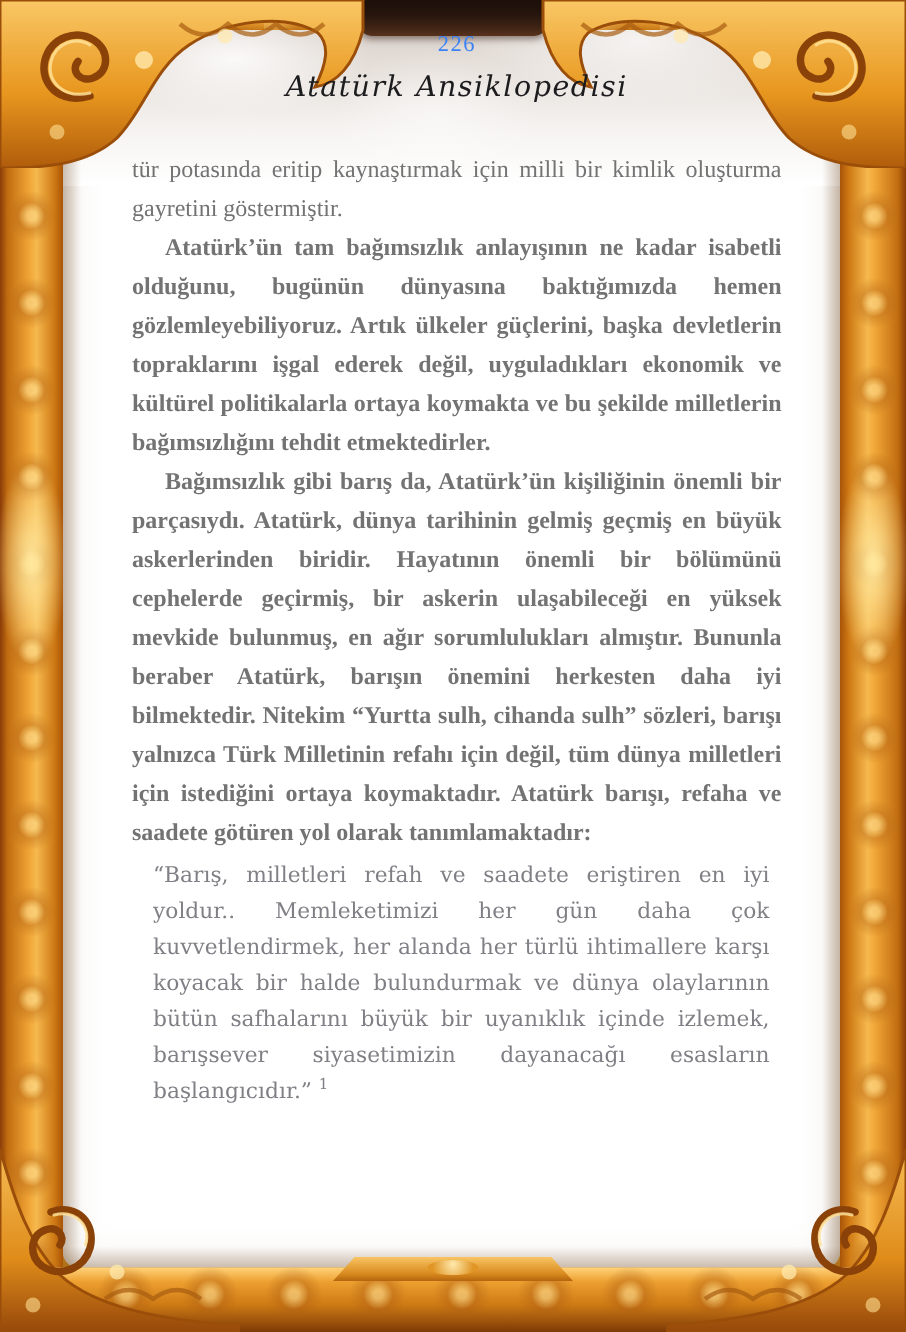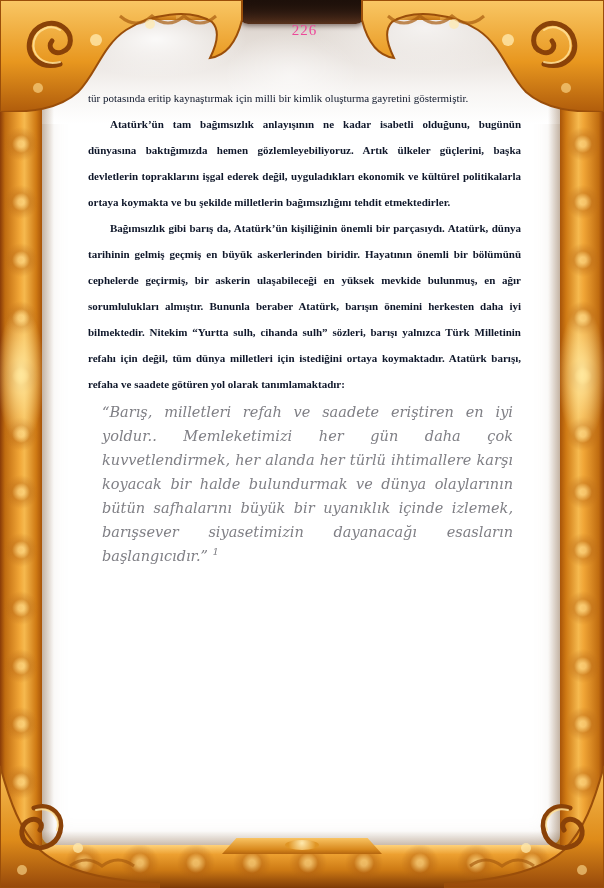--- a/index.html
+++ b/index.html
@@ -83,54 +83,55 @@
   }
   .bottom-crest:after{
     content:"";position:absolute;left:50%;top:2px;transform:translateX(-50%);
     width:34px;height:10px;border-radius:50%;
     background:radial-gradient(circle at 50% 30%,#ffe9ad,#e09524 75%);
   }
 
   
   .content{position:absolute;inset:0;z-index:6;padding:16px 39px 0 46px;}
   .page-number{
-    text-align:center;font-size:15px;color:#ec4899;letter-spacing:1px;margin:0;
+    text-align:center;font-size:15px;color:#3b82f6;letter-spacing:1px;margin:0;
   }
   .page-title{
     text-align:center;font-family:"DejaVu Serif",serif;font-style:italic;
     font-size:19px;color:#1c1c1e;letter-spacing:1px;margin:8px 0 0 0;font-weight:500;
   }
   .body-text{
-    margin-top:46px;font-size:11px;line-height:26px;color:#0f172a;
+    margin-top:32px;font-size:16px;line-height:26px;color:#737373;
     text-align:justify;hyphens:auto;-webkit-hyphens:auto;
   }
   .body-text p{margin:0;}
   .body-text p.indent{text-indent:22px;font-weight:bold;}
   .block-quote{
-    margin:3px 8px 0 14px;font-family:"DejaVu Serif",serif;font-style:italic;
+    margin:3px 8px 0 14px;font-family:"DejaVu Serif",serif;
     font-size:14.5px;line-height:24px;color:#7f7f85;text-align:justify;
   }
   .block-quote sup{font-size:10px;line-height:0;}
 </style>
 </head>
 <body>
 
 <div class="canvas">
 
   <div class="frame-bg"></div>
 
   <div class="page">
     <div class="silk"></div>
     <div class="shade l"></div>
     <div class="shade r"></div>
     <div class="shade t"></div>
     <div class="shade b"></div>
 
     <div class="content">
       <p class="page-number">226</p>
+      <p class="page-title">Atatürk Ansiklopedisi</p>
 
       <div class="body-text">
         <p class="para">tür potasında eritip kaynaştırmak için milli bir kimlik oluşturma gayretini göstermiştir.</p>
         <p class="para indent">Atatürk’ün tam bağımsızlık anlayışının ne kadar isabetli olduğunu, bugünün dünyasına baktığımızda hemen gözlemleyebiliyoruz. Artık ülkeler güçlerini, başka devletlerin topraklarını işgal ederek değil, uyguladıkları ekonomik ve kültürel politikalarla ortaya koymakta ve bu şekilde milletlerin bağımsızlığını tehdit etmektedirler.</p>
         <p class="para indent">Bağımsızlık gibi barış da, Atatürk’ün kişiliğinin önemli bir parçasıydı. Atatürk, dünya tarihinin gelmiş geçmiş en büyük askerlerinden biridir. Hayatının önemli bir bölümünü cephelerde geçirmiş, bir askerin ulaşabileceği en yüksek mevkide bulunmuş, en ağır sorumlulukları almıştır. Bununla beraber Atatürk, barışın önemini herkesten daha iyi bilmektedir. Nitekim “Yurtta sulh, cihanda sulh” sözleri, barışı yalnızca Türk Milletinin refahı için değil, tüm dünya milletleri için istediğini ortaya koymaktadır. Atatürk barışı, refaha ve saadete götüren yol olarak tanımlamaktadır:</p>
       </div>
 
       <p class="block-quote"><span>“Barış, milletleri refah ve saadete eriştiren en iyi yoldur.. Memleketimizi her gün daha çok kuvvetlendirmek, her alanda her türlü ihtimallere karşı koyacak bir halde bulundurmak ve dünya olaylarının bütün safhalarını büyük bir uyanıklık içinde izlemek, barışsever siyasetimizin dayanacağı esasların başlangıcıdır.” </span><sup>1</sup></p>
     </div>
   </div>

